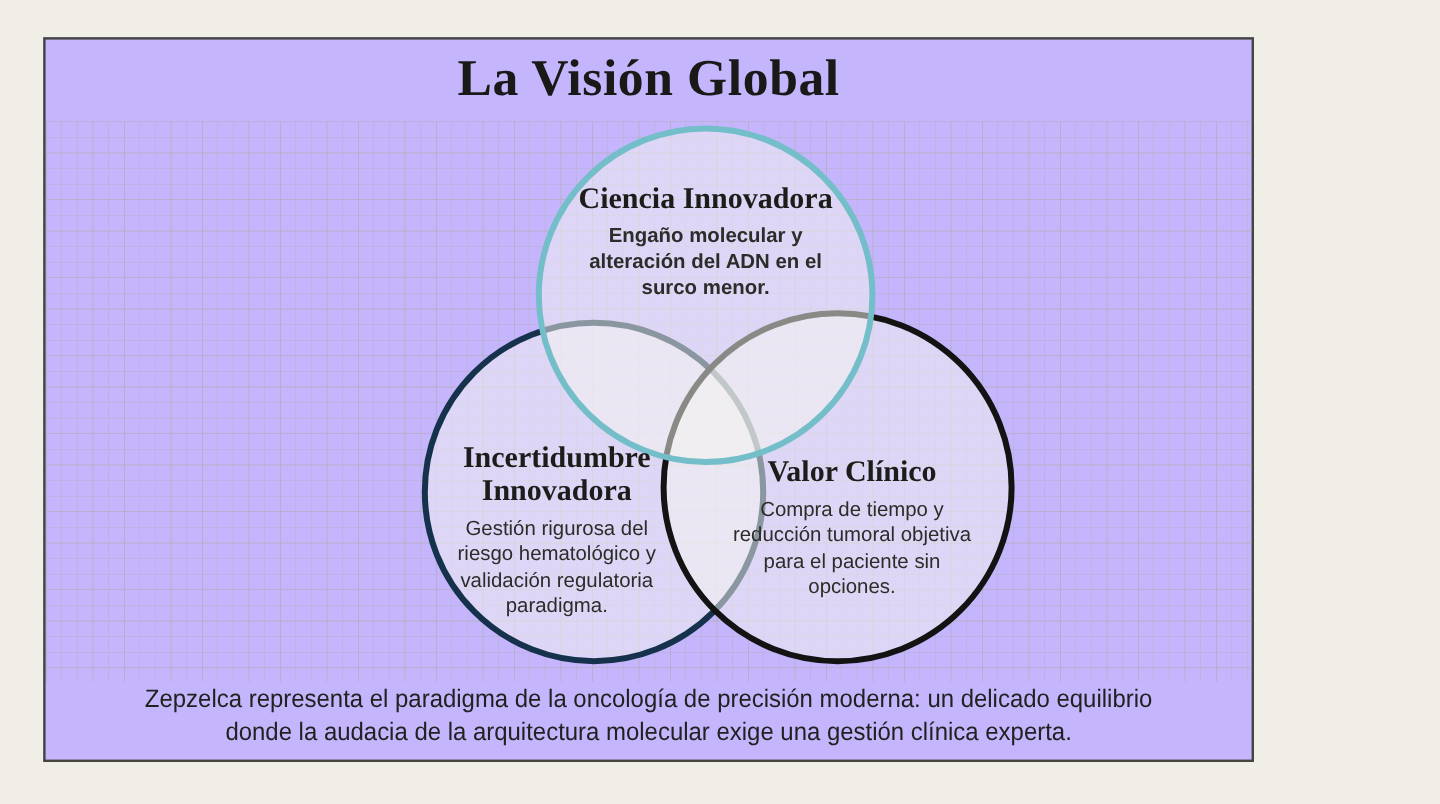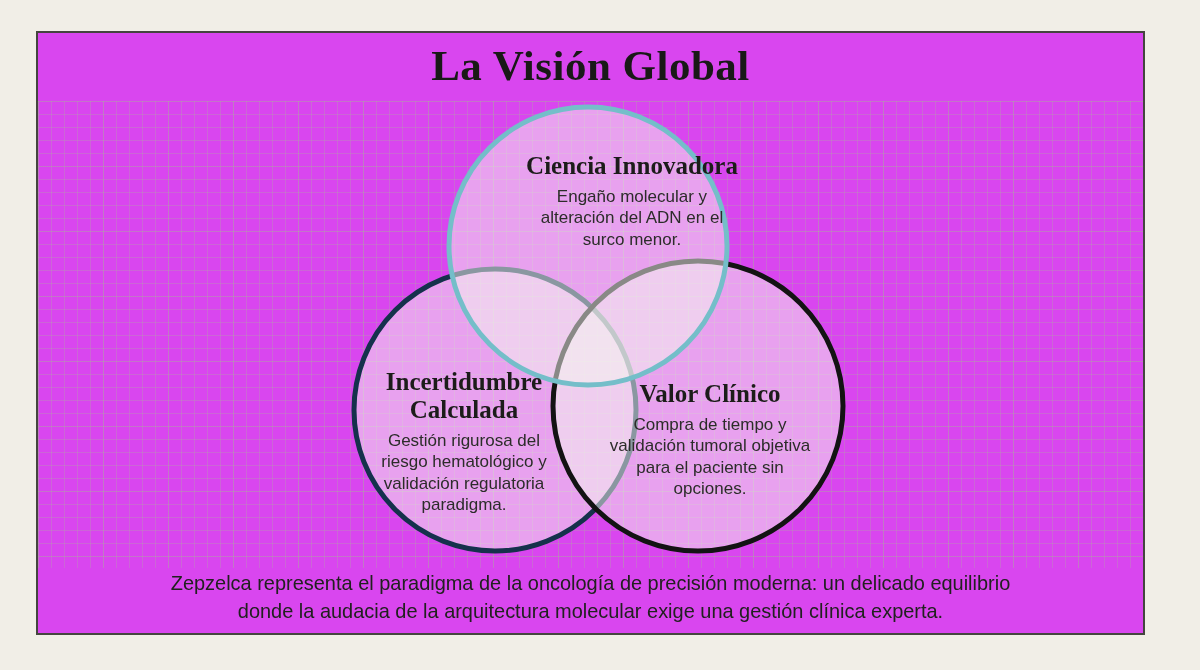--- a/index.html
+++ b/index.html
@@ -2,22 +2,22 @@
 <html><head>
 <meta charset="utf-8">
 <style>
   html,body { margin:0; padding:0; }
   .stage {
     position:relative; width:1200px; height:670px;
     background:#f1eee7; overflow:hidden;
     font-family:"Liberation Sans", sans-serif;
   }
   .card {
-    position:absolute; left:36px; top:31px; width:1109px; height:604px;
-    background:#d946ef; border:2px solid #45453f; box-sizing:border-box;
+    position:absolute; left:36px; top:31px; width:1009px; height:604px;
+    background:#c4b5fd; border:2px solid #45453f; box-sizing:border-box;
   }
   .grid-layer {
     position:absolute; left:0; right:0; top:68px; height:467px;
     background-image:
       repeating-linear-gradient(to right, rgba(174,172,160,0.30) 0px, rgba(174,172,160,0.30) 1px, transparent 1px, transparent 13px),
       repeating-linear-gradient(to bottom, rgba(174,172,160,0.30) 0px, rgba(174,172,160,0.30) 1px, transparent 1px, transparent 13px),
       repeating-linear-gradient(to right, rgba(165,163,150,0.28) 0px, rgba(165,163,150,0.28) 1px, transparent 1px, transparent 65px),
       repeating-linear-gradient(to bottom, rgba(165,163,150,0.22) 0px, rgba(165,163,150,0.22) 1px, transparent 1px, transparent 65px);
   }
   .page-title {
@@ -30,22 +30,22 @@
   .label {
     position:absolute; text-align:center;
   }
   .label-title {
     font-family:"Liberation Serif","DejaVu Serif",serif;
     font-weight:700; font-size:25px; line-height:1.12; color:#1c1c1a;
   }
   .label-desc {
     margin:6px auto 0 auto; font-size:17px; line-height:1.26; color:#2c2c2a;
   }
-  .label-top   { left:440px; top:119px; width:220px;margin-left:44px; }
-  .label-top   .label-desc { max-width:202px; }
+  .label-top   { left:440px; top:119px; width:220px; }
+  .label-top   .label-desc { max-width:202px;font-weight:bold; }
   .label-left  { left:316px; top:335px; width:220px; }
   .label-left  .label-desc { max-width:192px; }
   .label-right { left:565px; top:347px; width:214px; }
   .label-right .label-desc { max-width:206px; }
   .footer {
     position:absolute; left:0; right:0; top:536px;
     text-align:center; font-size:21px; line-height:1.33; color:#21211f;
     transform:scaleX(0.95); transform-origin:center;
   }
 </style>
@@ -65,27 +65,27 @@
       <circle cx="660" cy="373" r="145" fill="rgba(246,245,240,0.52)" stroke-width="5" stroke="#131313"></circle>
       <circle cx="550" cy="213" r="139" fill="rgba(246,245,240,0.52)" stroke-width="5" stroke="#74bec9"></circle>
     </svg>
 
     <div class="label label-top">
       <div class="label-title">Ciencia Innovadora</div>
       <div class="label-desc">Engaño molecular y alteración del ADN en el surco menor.</div>
     </div>
 
     <div class="label label-left">
-      <div class="label-title">Incertidumbre Calculada</div>
+      <div class="label-title">Incertidumbre Innovadora</div>
       <div class="label-desc">Gestión rigurosa del riesgo hematológico y validación regulatoria paradigma.</div>
     </div>
 
     <div class="label label-right">
       <div class="label-title">Valor Clínico</div>
-      <div class="label-desc">Compra de tiempo y validación tumoral objetiva para el paciente sin opciones.</div>
+      <div class="label-desc">Compra de tiempo y reducción tumoral objetiva para el paciente sin opciones.</div>
     </div>
 
     <div class="footer">
       <div>Zepzelca representa el paradigma de la oncología de precisión moderna: un delicado equilibrio</div>
       <div>donde la audacia de la arquitectura molecular exige una gestión clínica experta.</div>
     </div>
 
   </div>
 </div>
 

